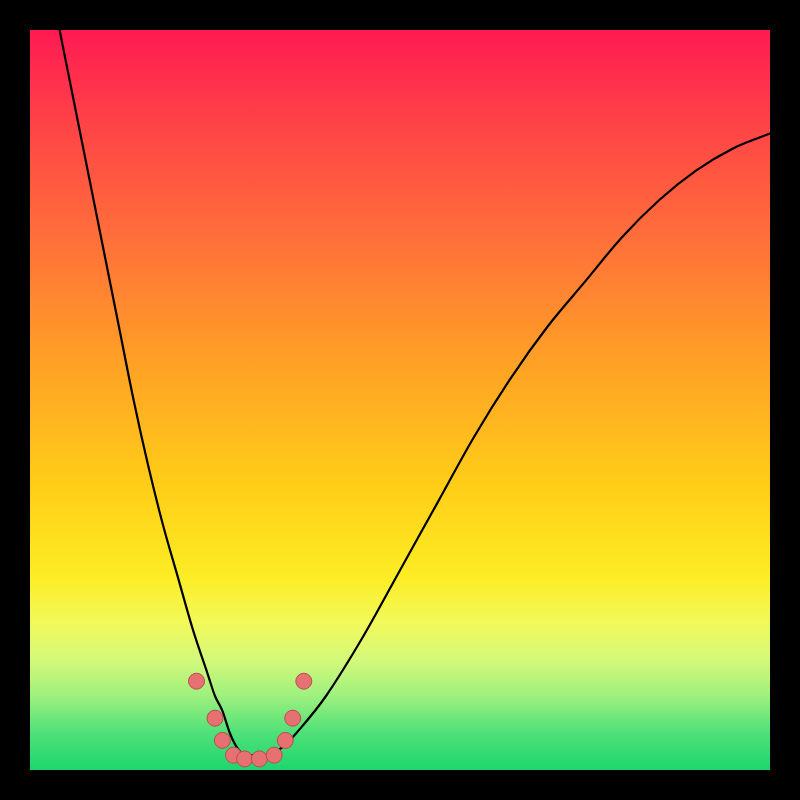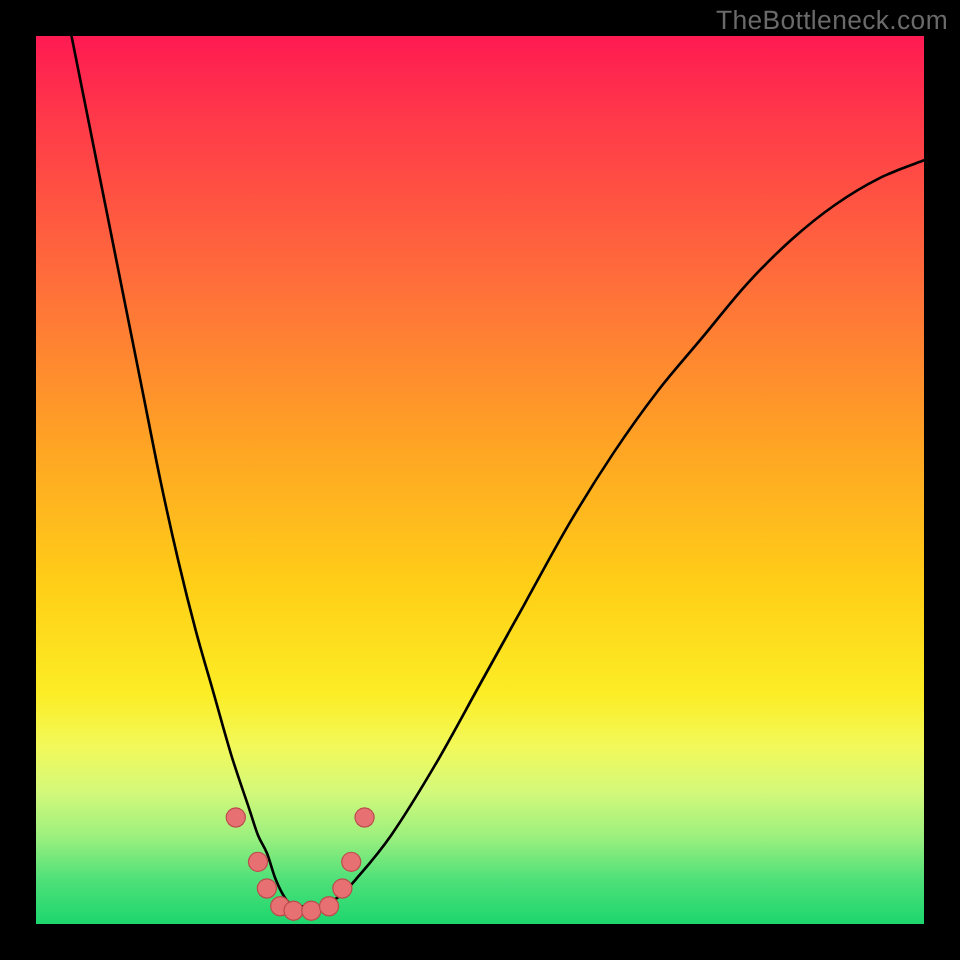--- a/index.html
+++ b/index.html
@@ -73,14 +73,13 @@
           <circle cx="203.50" cy="725.20" r="8" fill="#e77172" stroke="#bc4b4e" stroke-width="1"></circle>
           <circle cx="214.60" cy="728.90" r="8" fill="#e77172" stroke="#bc4b4e" stroke-width="1"></circle>
           <circle cx="229.40" cy="728.90" r="8" fill="#e77172" stroke="#bc4b4e" stroke-width="1"></circle>
           <circle cx="244.20" cy="725.20" r="8" fill="#e77172" stroke="#bc4b4e" stroke-width="1"></circle>
           <circle cx="255.30" cy="710.40" r="8" fill="#e77172" stroke="#bc4b4e" stroke-width="1"></circle>
           <circle cx="262.70" cy="688.20" r="8" fill="#e77172" stroke="#bc4b4e" stroke-width="1"></circle>
           <circle cx="273.80" cy="651.20" r="8" fill="#e77172" stroke="#bc4b4e" stroke-width="1"></circle>
         </g>
     </svg>
   </div>
-  <div class="watermark">TheBottleneck.com</div>
 </div>
 
 </body></html>

